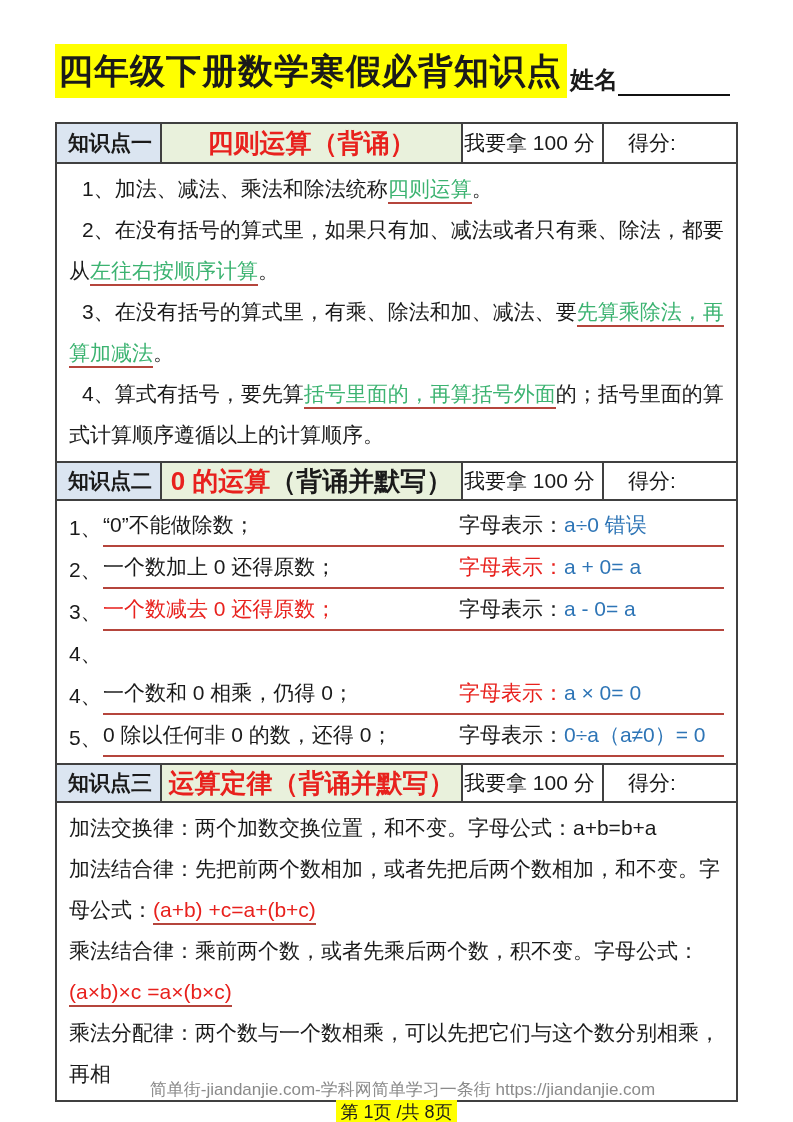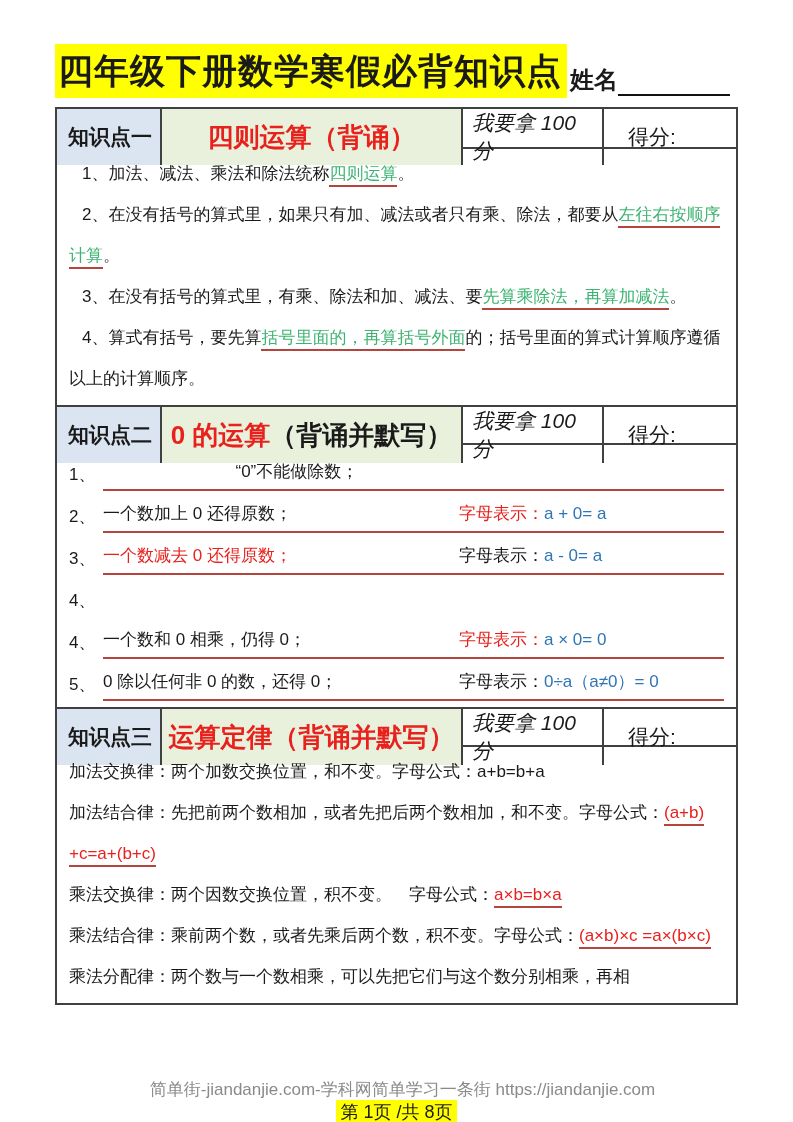--- a/index.html
+++ b/index.html
@@ -8,41 +8,41 @@
     --cell-blue:#dbe5f1; --cell-green:#e9f1dc; --gray:#8a8a8a;
   }
   *{box-sizing:border-box;}
   html,body{margin:0;padding:0;background:#ffffff;}
   body{width:793px;height:1122px;overflow:hidden;
        font-family:"Liberation Sans","DejaVu Sans",sans-serif;color:var(--ink);}
   .page{position:relative;width:793px;height:1122px;}
   .content{position:absolute;left:55px;top:44px;width:683px;}
 
   
-  .title-row{display:flex;align-items:flex-end;margin-bottom:9px;}
+  .title-row{display:flex;align-items:flex-end;margin-bottom:24px;}
   .doc-title{background:var(--hl);font-size:35px;font-weight:bold;
              padding:4px 5px 3px 3px;letter-spacing:1px;white-space:nowrap;}
   .name-wrap{display:flex;align-items:flex-end;margin-left:3px;margin-bottom:2px;}
   .name-label{font-size:24px;font-weight:bold;white-space:nowrap;}
   .name-line{display:inline-block;width:112px;border-bottom:2px solid #111;height:26px;}
 
   
   .ktable{border:2px solid var(--border);}
   .sec-header{display:grid;grid-template-columns:105px 301px 141px 1fr;
               border-bottom:2px solid var(--border);height:40px;}
   .sec-header:not(:first-child){border-top:2px solid var(--border);}
   .cell{display:flex;align-items:center;font-size:21px;}
   .cell-label{background:var(--cell-blue);font-weight:bold;padding-left:11px;
               border-right:2px solid var(--border);}
   .cell-title{background:var(--cell-green);justify-content:center;
               border-right:2px solid var(--border);font-weight:bold;font-size:26px;}
-  .cell-goal{padding-left:9px;border-right:2px solid var(--border);font-style:italic;}
+  .cell-goal{padding-left:1px;border-right:2px solid var(--border);}
   .cell-score{padding-left:24px;}
 
-  .sec-body{padding:4px 12px 6px 12px;font-size:17px;}
+  .sec-body{padding:4px 12px 6px 12px;font-size:21px;}
   .para{line-height:41px;}
   .para.indent{text-indent:13px;}
 
   .c-black{color:var(--ink);}
   .c-red{color:var(--red);}
   .c-green{color:var(--green);}
   .c-blue{color:var(--blue);}
   .ul{border-bottom:2px solid var(--ul);padding-bottom:2px;}
 
   
@@ -94,20 +94,21 @@
             <span class="c-black">（背诵并默写）</span>
           </div>
           <div class="cell cell-goal">我要拿 100 分</div>
           <div class="cell cell-score">得分:</div>
         </div>
         <div class="sec-body">
           <div class="fline">
             <span class="num c-black">1、</span>
             <span class="fbody">
               <span class="fleft"><span class="c-black">“0”不能做除数；</span></span>
+              <span class="fright"><span class="c-black">字母表示：</span><span class="c-blue">a÷0 错误</span></span>
             </span>
           </div>
           <div class="fline">
             <span class="num c-black">2、</span>
             <span class="fbody">
               <span class="fleft"><span class="c-black">一个数加上 0 还得原数；</span></span>
               <span class="fright"><span class="c-red">字母表示：</span><span class="c-blue">a + 0= a</span></span>
             </span>
           </div>
           <div class="fline">
@@ -139,21 +140,20 @@
           <div class="cell cell-label">知识点三</div>
           <div class="cell cell-title">
             <span class="c-red">运算定律（背诵并默写）</span>
           </div>
           <div class="cell cell-goal">我要拿 100 分</div>
           <div class="cell cell-score">得分:</div>
         </div>
         <div class="sec-body">
           <div class="para"><span class="c-black">加法交换律：两个加数交换位置，和不变。字母公式：a+b=b+a</span></div>
           <div class="para"><span class="c-black">加法结合律：先把前两个数相加，或者先把后两个数相加，和不变。字母公式：</span><span class="c-red ul">(a+b) +c=a+(b+c)</span></div>
-          <div class="para"><span class="c-black">乘法交换律：两个因数交换位置，积不变。　字母公式：</span><span class="c-red ul">a×b=b×a</span></div>
           <div class="para"><span class="c-black">乘法结合律：乘前两个数，或者先乘后两个数，积不变。字母公式：</span><span class="c-red ul">(a×b)×c =a×(b×c)</span></div>
           <div class="para"><span class="c-black">乘法分配律：两个数与一个数相乘，可以先把它们与这个数分别相乘，再相</span></div>
         </div>
       </div>
   </div>
 
   <div class="footer">简单街-jiandanjie.com-学科网简单学习一条街 https://jiandanjie.com</div>
   <div class="pagebar">
     <span class="pagebadge">第 1页 /共 8页</span>
   </div>

